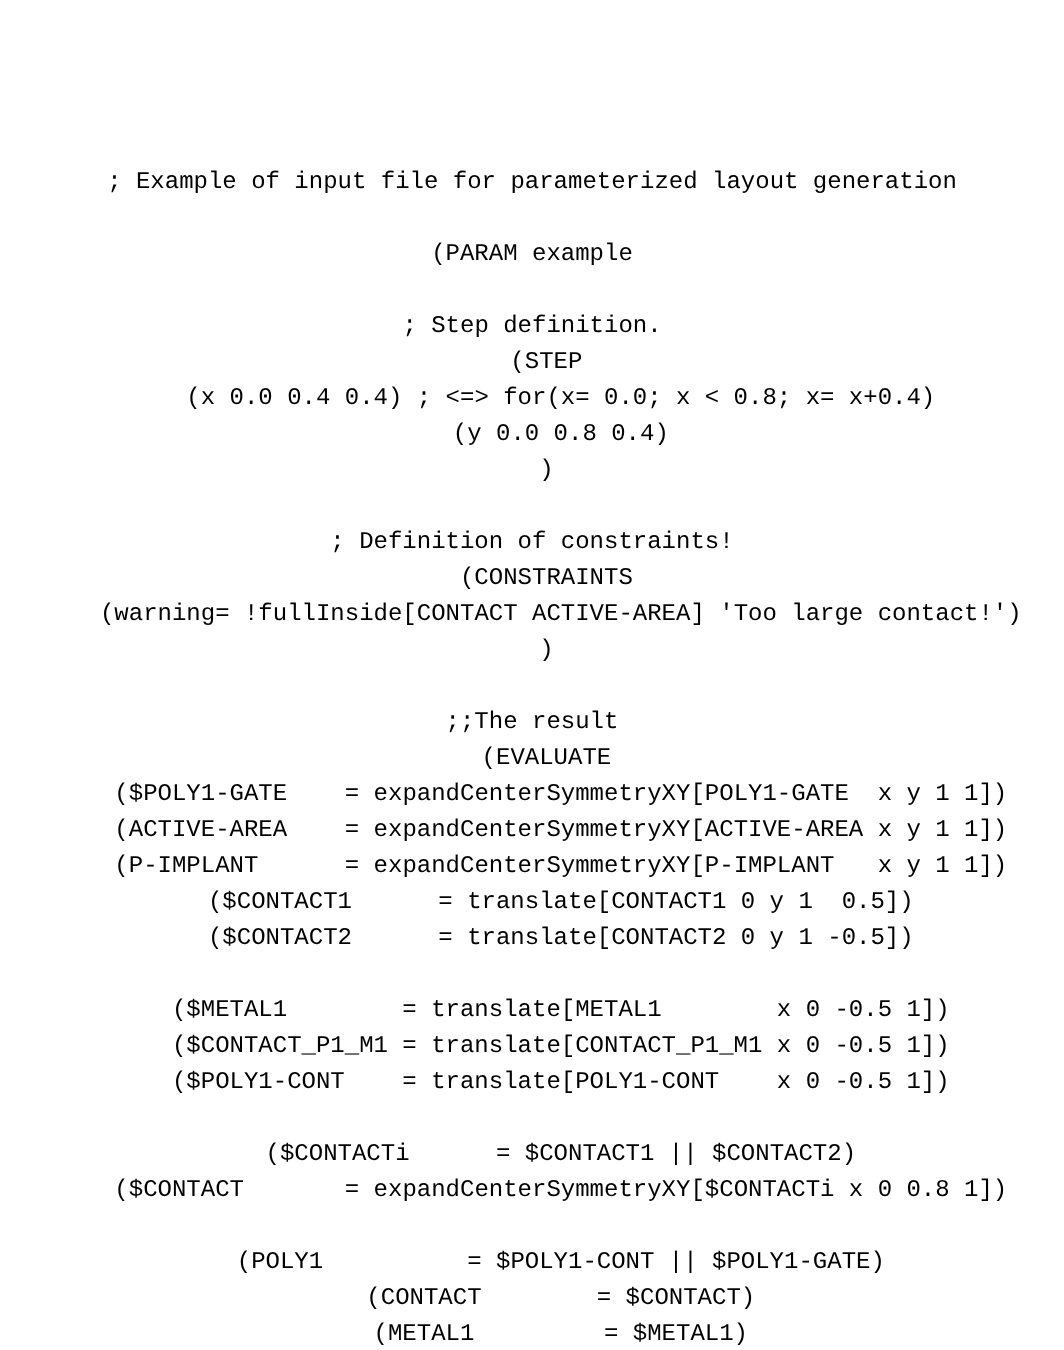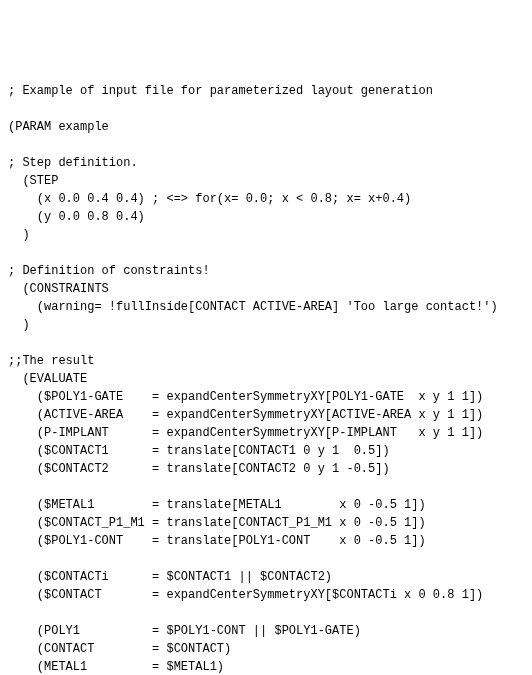--- a/index.html
+++ b/index.html
@@ -9,20 +9,21 @@
       background: #fff;
       font-family: "Courier New", Courier, monospace;
       font-size: 12px;
       line-height: 1.5;
       padding: 10px 8px;
       white-space: pre;
       overflow: hidden;
     }
     .code-line {
       display: block;
+      text-align: center;
     }
   </style>
 </head>
 <body>
 
 
 
 <div id="code-container"><span class="code-line">; Example of input file for parameterized layout generation</span><span class="code-line">&nbsp;</span><span class="code-line">(PARAM example</span><span class="code-line">&nbsp;</span><span class="code-line">; Step definition.</span><span class="code-line">  (STEP</span><span class="code-line">    (x 0.0 0.4 0.4) ; &lt;=&gt; for(x= 0.0; x &lt; 0.8; x= x+0.4)</span><span class="code-line">    (y 0.0 0.8 0.4)</span><span class="code-line">  )</span><span class="code-line">&nbsp;</span><span class="code-line">; Definition of constraints!</span><span class="code-line">  (CONSTRAINTS</span><span class="code-line">    (warning= !fullInside[CONTACT ACTIVE-AREA] 'Too large contact!')</span><span class="code-line">  )</span><span class="code-line">&nbsp;</span><span class="code-line">;;The result</span><span class="code-line">  (EVALUATE</span><span class="code-line">    ($POLY1-GATE    = expandCenterSymmetryXY[POLY1-GATE  x y 1 1])</span><span class="code-line">    (ACTIVE-AREA    = expandCenterSymmetryXY[ACTIVE-AREA x y 1 1])</span><span class="code-line">    (P-IMPLANT      = expandCenterSymmetryXY[P-IMPLANT   x y 1 1])</span><span class="code-line">    ($CONTACT1      = translate[CONTACT1 0 y 1  0.5])</span><span class="code-line">    ($CONTACT2      = translate[CONTACT2 0 y 1 -0.5])</span><span class="code-line">&nbsp;</span><span class="code-line">    ($METAL1        = translate[METAL1        x 0 -0.5 1])</span><span class="code-line">    ($CONTACT_P1_M1 = translate[CONTACT_P1_M1 x 0 -0.5 1])</span><span class="code-line">    ($POLY1-CONT    = translate[POLY1-CONT    x 0 -0.5 1])</span><span class="code-line">&nbsp;</span><span class="code-line">    ($CONTACTi      = $CONTACT1 || $CONTACT2)</span><span class="code-line">    ($CONTACT       = expandCenterSymmetryXY[$CONTACTi x 0 0.8 1])</span><span class="code-line">&nbsp;</span><span class="code-line">    (POLY1          = $POLY1-CONT || $POLY1-GATE)</span><span class="code-line">    (CONTACT        = $CONTACT)</span><span class="code-line">    (METAL1         = $METAL1)</span></div>
 
 

